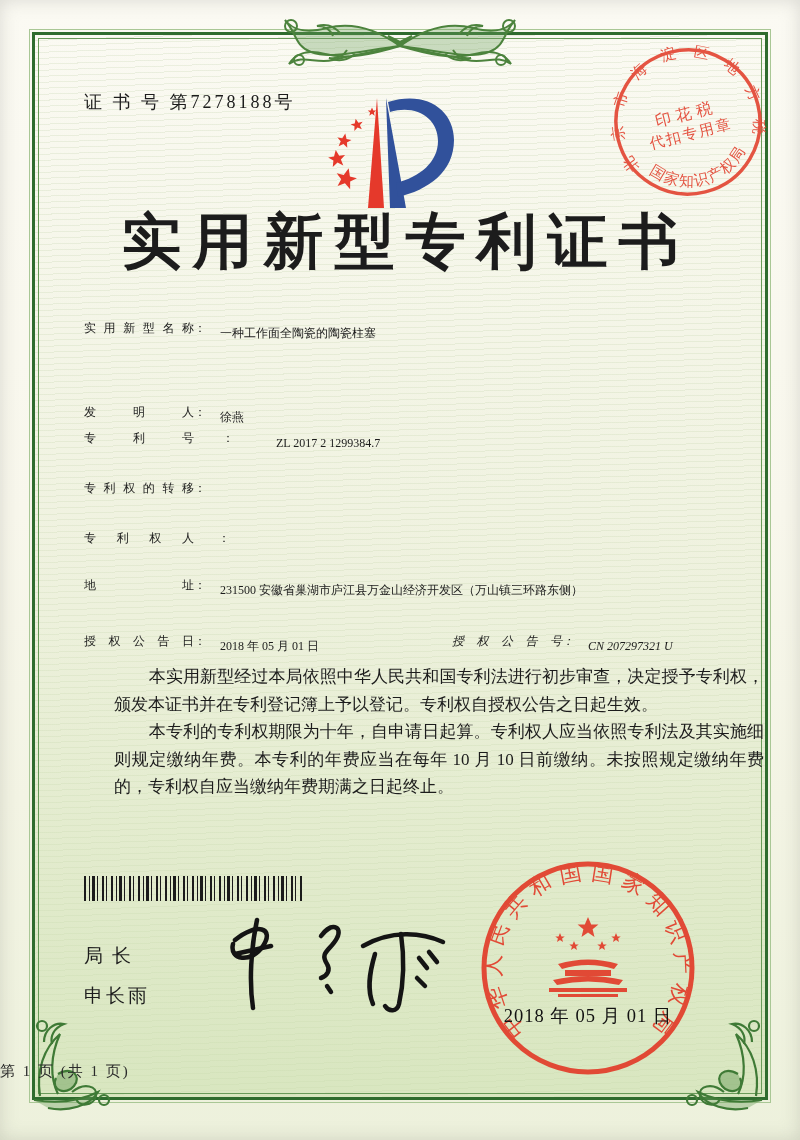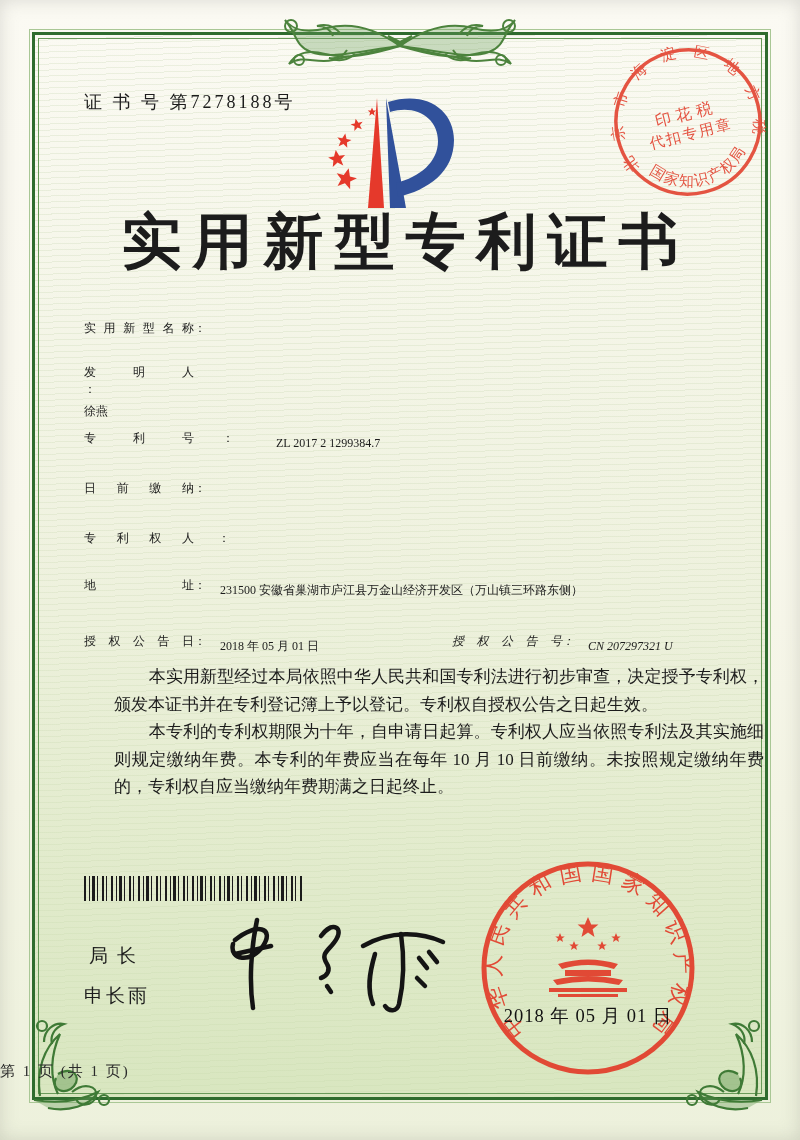--- a/index.html
+++ b/index.html
@@ -26,21 +26,21 @@
   .paras{left:78px;top:663px;width:650px;margin-left:36px;}
   .paras p{margin:0;font-size:17px;line-height:27.5px;text-indent:2.05em;text-align:justify;}
   .barcode{left:84px;top:876px;width:218px;height:25px;
      background:repeating-linear-gradient(90deg,
        #1b1b1b 0 2px,transparent 2px 5px,
        #1b1b1b 5px 6px,transparent 6px 8px,
        #1b1b1b 8px 11px,transparent 11px 13px,
        #1b1b1b 13px 14px,transparent 14px 18px,
        #1b1b1b 18px 20px,transparent 20px 22px,
        #1b1b1b 22px 23px,transparent 23px 27px);}
-  .signer{left:84px;top:936px;font-size:19px;line-height:40px;text-align:center;}
+  .signer{left:84px;top:936px;font-size:19px;line-height:40px;}
   .signer .l1{letter-spacing:9px;}
   .signer .l2{letter-spacing:3px;}
   .footer{left:0;top:1062px;width:100%;font-size:15px;letter-spacing:2px;color:#2a2a2a;}
   .sealdate{left:473px;top:1003px;width:230px;text-align:center;font-size:18.5px;
             letter-spacing:1px;color:#111;z-index:5;}
   svg text{font-family:"Liberation Serif","DejaVu Serif",serif;}
 </style>
 </head>
 <body>
 
@@ -136,33 +136,34 @@
       <text x="0" y="-3" text-anchor="middle" font-size="16" letter-spacing="5">印花税</text>
       <text x="0" y="17" text-anchor="middle" font-size="15" letter-spacing="2">代扣专用章</text>
     </g>
   </svg>
 
   <div class="abs title">实用新型专利证书</div>
 
   <div class="abs frow" style="top:320px;">
     <span class="flabel">实用新型名称</span>
       <span class="fcolon">：</span>
-  </div>
-  <div class="abs frow" style="top:364px;flex-direction:column;">
+      <span class="fvalue">一种工作面全陶瓷的陶瓷柱塞</span>
+  </div>
+  <div class="abs frow" style="top:404px;">
     <span class="flabel">发明人</span>
       <span class="fcolon">：</span>
       <span class="fvalue">徐燕</span>
   </div>
   <div class="abs frow" style="top:430px;gap:28px;">
     <span class="flabel">专利号</span>
       <span class="fcolon">：</span>
       <span class="fvalue">ZL 2017 2 1299384.7</span>
   </div>
   <div class="abs frow" style="top:480px;">
-    <span class="flabel">日前缴纳</span>
+    <span class="flabel">专利权的转移</span>
       <span class="fcolon">：</span>
   </div>
   <div class="abs frow" style="top:530px;gap:24px;">
     <span class="flabel">专利权人</span>
       <span class="fcolon">：</span>
   </div>
   <div class="abs frow" style="top:577px;">
     <span class="flabel">地址</span>
       <span class="fcolon">：</span>
       <span class="fvalue">231500  安徽省巢湖市庐江县万金山经济开发区（万山镇三环路东侧）</span>

